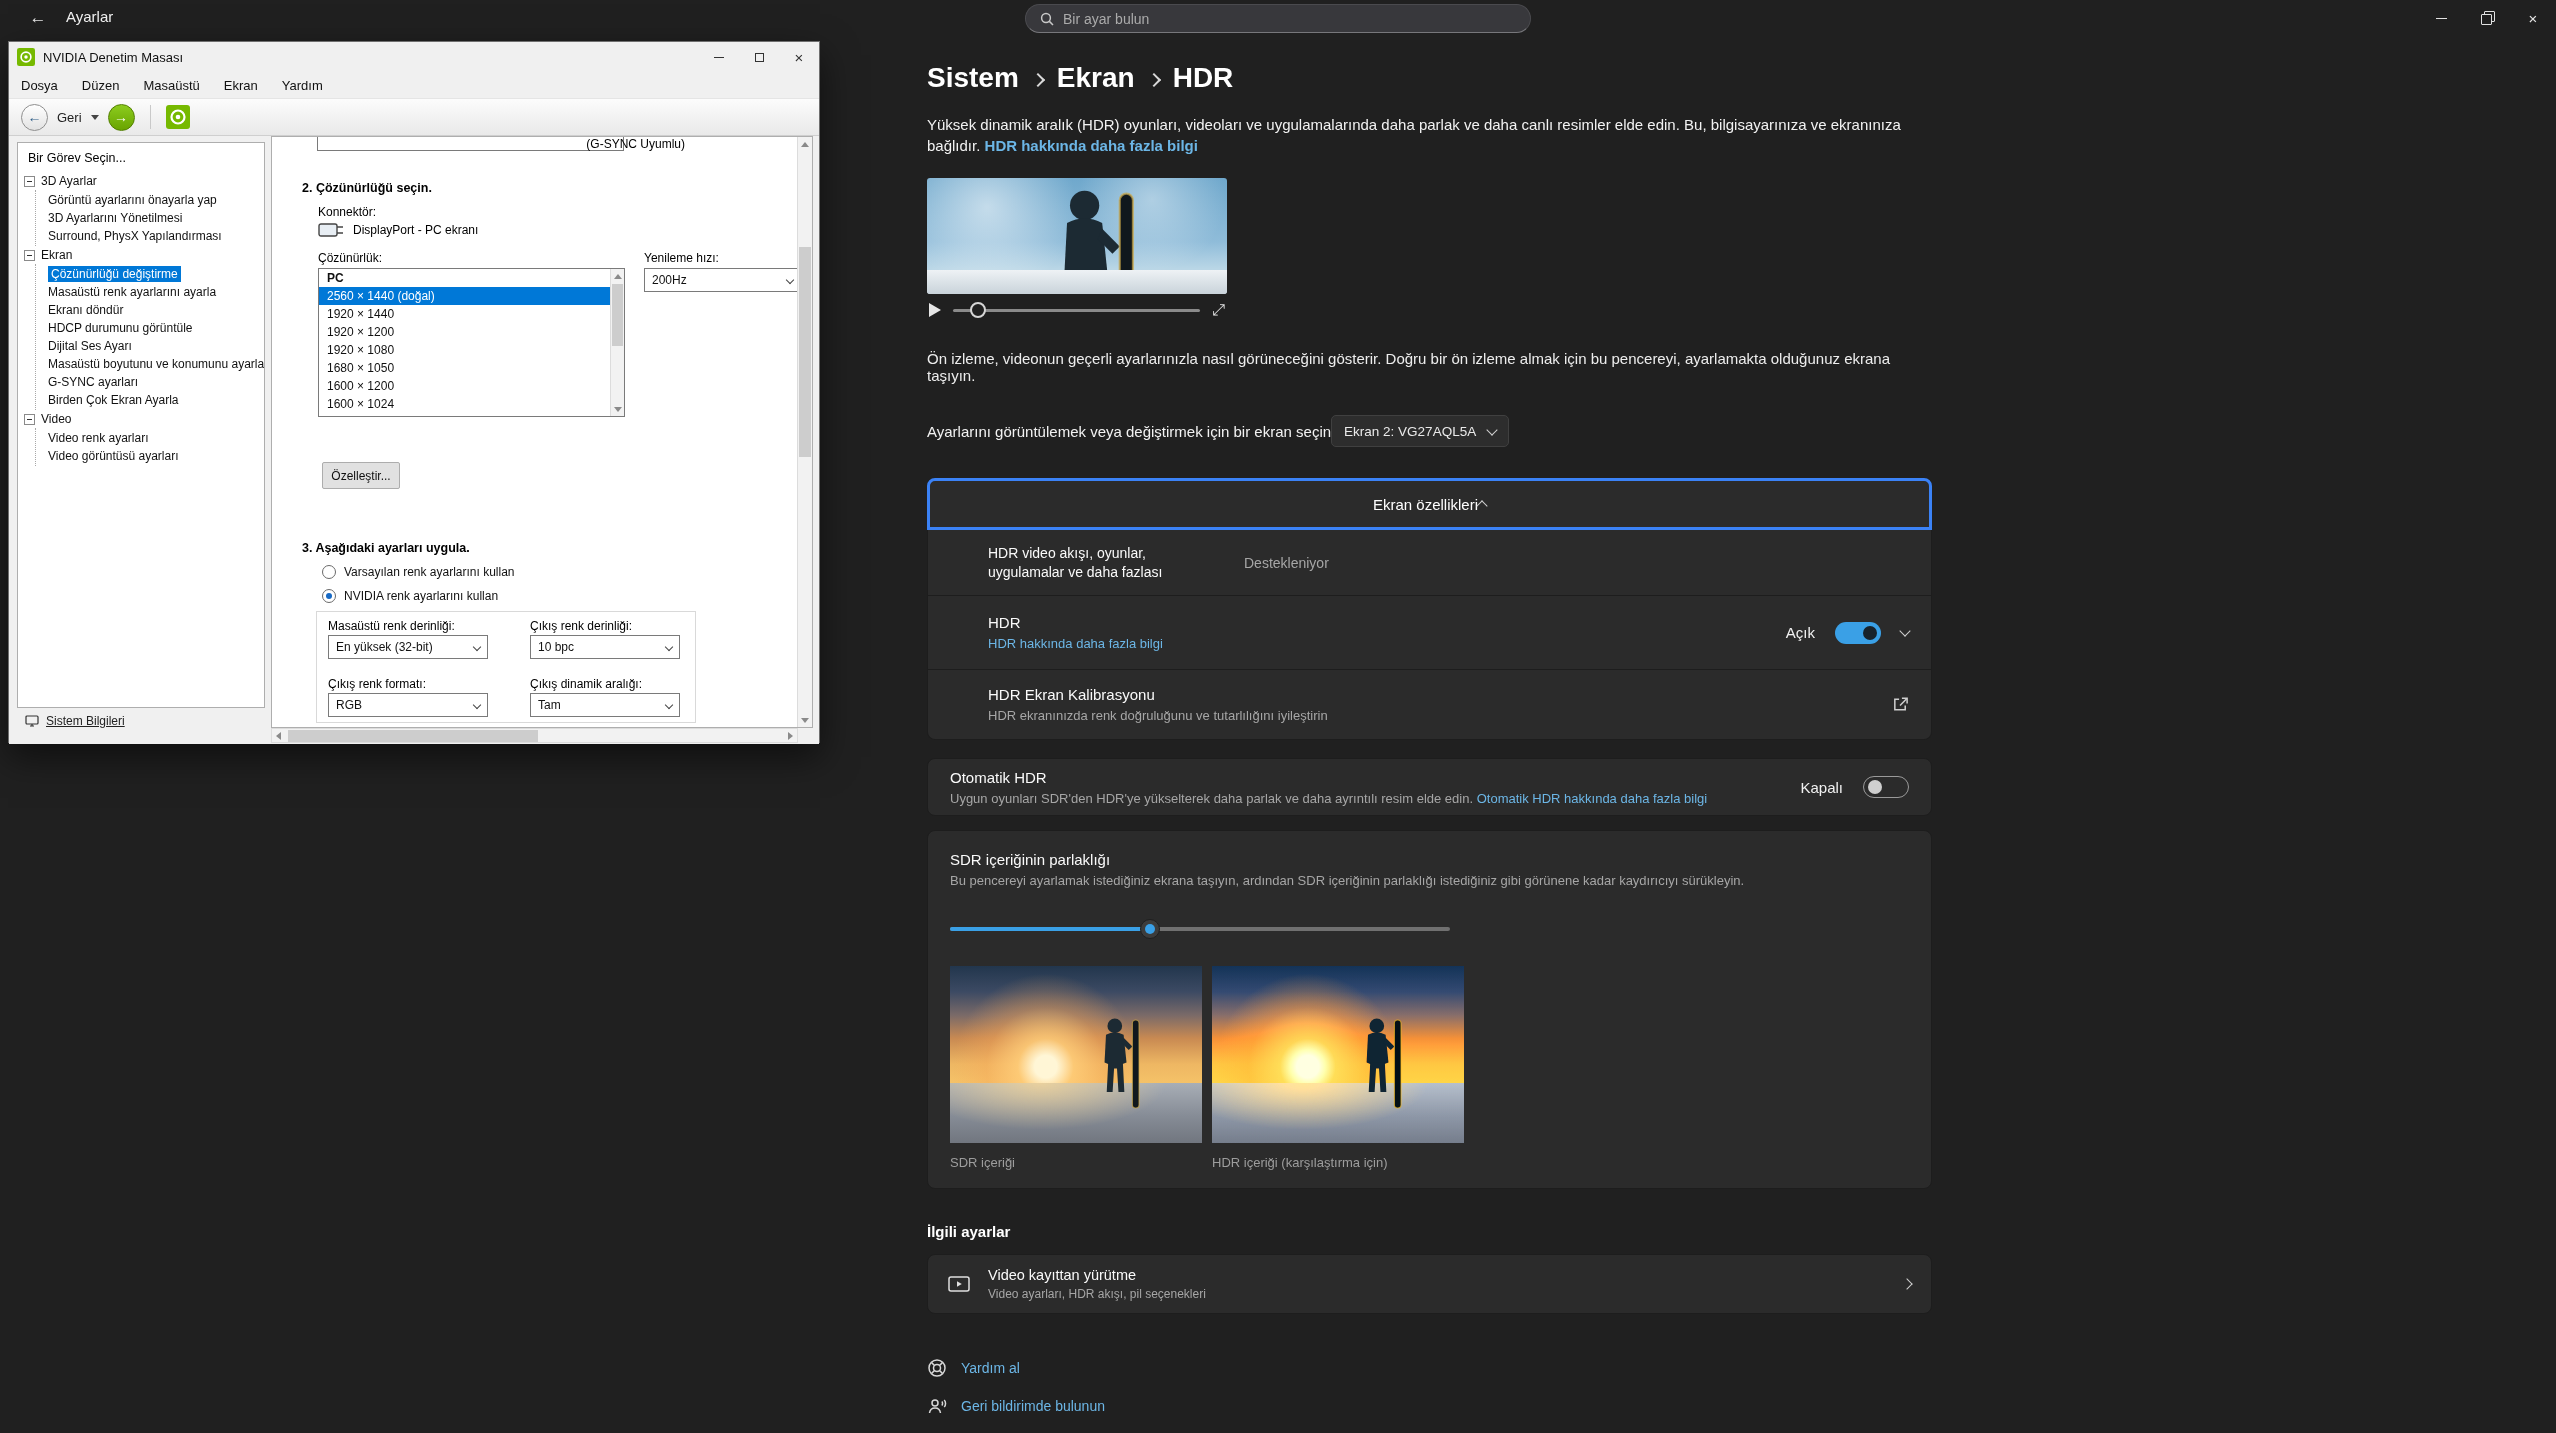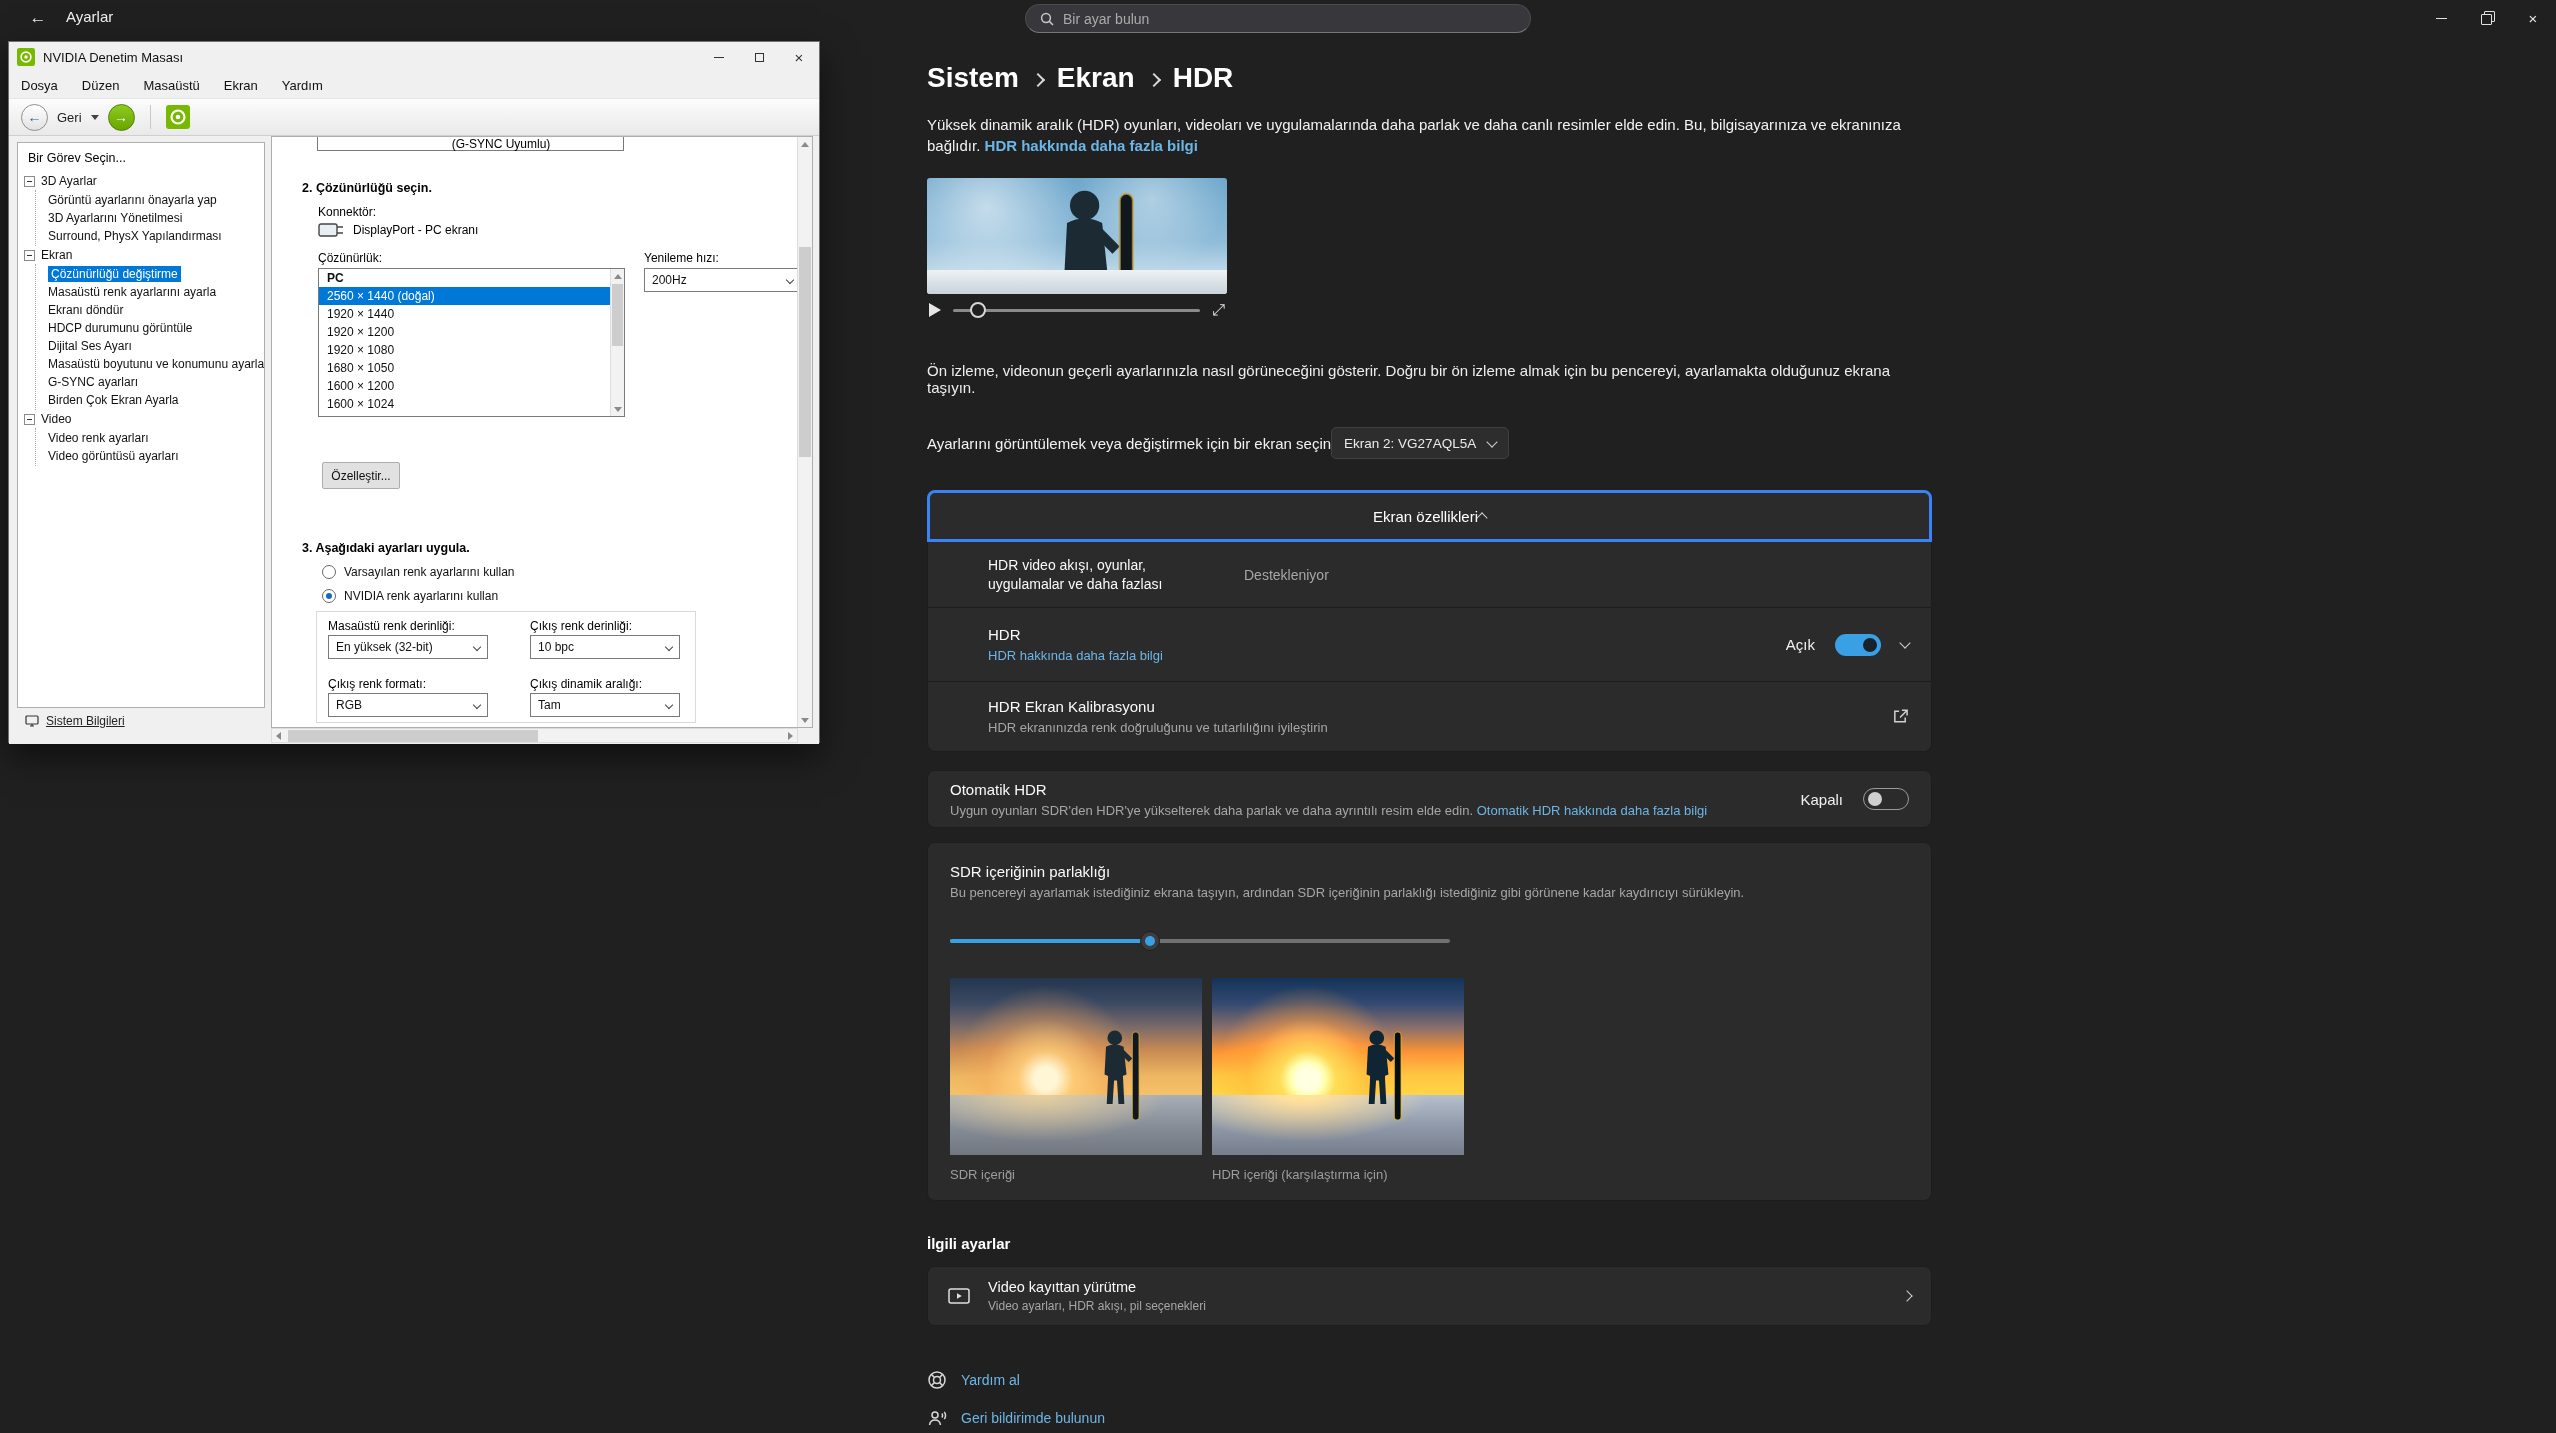--- a/index.html
+++ b/index.html
@@ -39,21 +39,21 @@
       radial-gradient(circle at 75% 18%, rgba(255,255,255,.4), transparent 30%),
       linear-gradient(to bottom,#6fa8cc 0%,#8fbcd9 55%,#b9d6e6 78%,#cfdfe9 100%)}
   .pv-deck{position:absolute;left:0;right:0;bottom:0;height:24px;background:linear-gradient(#eef2f5,#c9d3da)}
   .pv-boarder{position:absolute;left:96px;top:4px}
   .pv-ctrl{height:32px;display:flex;align-items:center;gap:12px;padding:0 2px}
   .play-ic{width:0;height:0;border-left:12px solid #e6e6e6;border-top:7px solid transparent;border-bottom:7px solid transparent}
   .seek{position:relative;flex:1;height:18px}
   .seek-track{position:absolute;left:0;right:0;top:8px;height:3px;border-radius:2px;background:#8a8a8a}
   .seek-thumb{position:absolute;top:1px;width:16px;height:16px;border-radius:50%;background:#202020;border:2px solid #d6d6d6}
   .fs-ic{color:#e0e0e0;font-size:16px;line-height:1}
-  .note{margin-top:36px;font-size:15px;color:#ededed}
+  .note{margin-top:24px;font-size:15px;color:#ededed}
 
   
   .disp-row{margin-top:24px;height:46px;display:flex;align-items:center;justify-content:flex-start}
   .disp-row .lab{font-size:15px;color:#f2f2f2}
   .combo{height:32px;display:flex;align-items:center;gap:12px;background:#2d2d2d;border:1px solid #404040;border-radius:5px;padding:0 12px;font-size:13.5px;color:#eaeaea}
   .chev{display:inline-block;width:8px;height:8px;border-right:1.6px solid #d0d0d0;border-bottom:1.6px solid #d0d0d0}
   .chev.down{transform:rotate(45deg);margin-top:-3px}
   .chev.up{transform:rotate(-135deg);margin-top:4px}
   .chev.right{transform:rotate(-45deg)}
 
@@ -133,21 +133,21 @@
   .tbox{position:relative;width:11px;height:11px;border:1px solid #8a8a8a;background:#fff;flex:0 0 auto}
   .tbox::after{content:"";position:absolute;left:2px;right:2px;top:4px;height:1px;background:#333}
   .t-children{margin-left:17px;border-left:1px dotted #a8a8a8;padding:1px 0}
   .t-item{padding:2px 4px 2px 12px;font-size:12px;color:#111;white-space:nowrap}
   .t-item .sel{background:#0078d7;color:#fff;padding:1px 3px}
   .sysinfo{position:absolute;left:16px;top:578px;display:flex;align-items:center;gap:7px;font-size:12px;color:#222}
   .sysinfo span{text-decoration:underline}
 
   .content{position:absolute;left:262px;top:0;width:542px;height:592px;background:#fff;border:1px solid #aeaeae;overflow:hidden}
   .gsync-box{position:absolute;left:45px;top:-46px;width:307px;height:60px;border:1px solid #7a7a7a}
-  .gsync-txt{position:absolute;left:45px;top:0;width:368px;text-align:center;font-size:12px;color:#000}
+  .gsync-txt{position:absolute;left:45px;top:0;width:368px;text-align:right;font-size:12px;color:#000}
   .h-step{position:absolute;left:30px;font-size:12.5px;font-weight:bold;color:#000}
   .lab12{position:absolute;font-size:12px;color:#000}
   .conn-row{position:absolute;left:46px;top:86px;display:flex;align-items:center;gap:9px;font-size:12px}
   .listbox{position:absolute;left:46px;top:131px;width:307px;height:149px;border:1px solid #7a7a7a;background:#fff;overflow:hidden}
   .lb-inner{position:absolute;left:0;top:0;right:14px;bottom:0}
   .lb-row{height:18px;line-height:18px;padding-left:8px;font-size:12px;color:#111;white-space:nowrap}
   .lb-row.group{font-weight:bold}
   .lb-row.sel{background:#0078d7;color:#fff}
   .lb-sb{position:absolute;right:0;top:0;width:14px;bottom:0;background:#f2f2f2;border-left:1px solid #dcdcdc}
   .sb-btn{height:14px;display:flex;align-items:center;justify-content:center}

